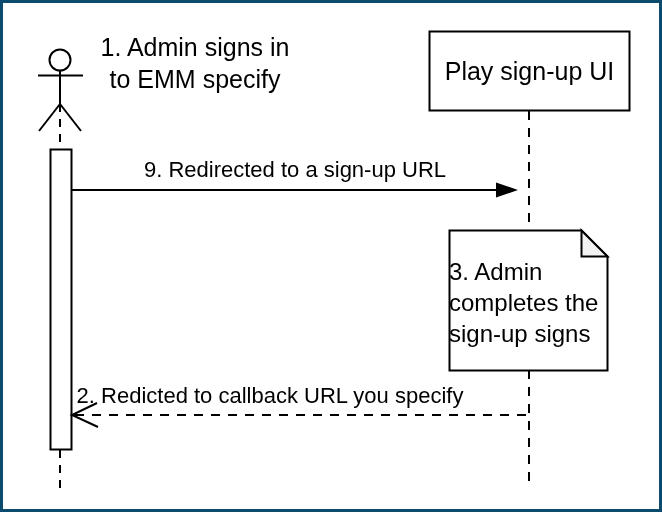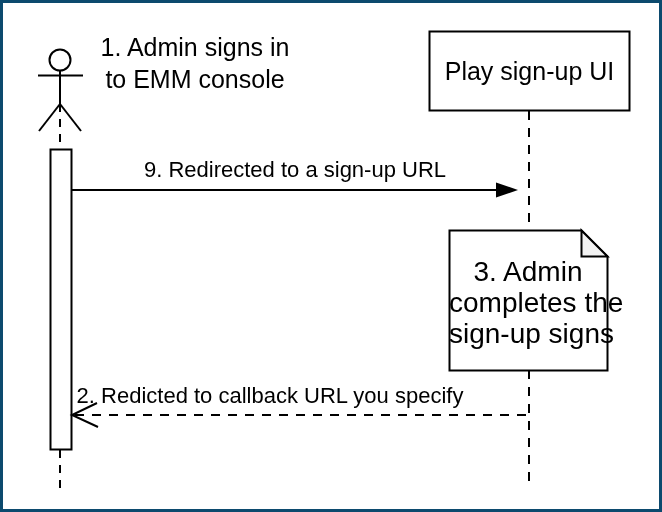--- a/index.html
+++ b/index.html
@@ -53,22 +53,22 @@
     top: 154px;
     width: 400px;
     text-align: center;
     font-size: 22px;
     line-height: 26px;
   }
   .note-label {
     left: 446px;
     top: 253px;
     width: 158px;
-    text-align: center;
-    font-size: 28px;
+    text-align: left;
+    font-size: 24px;
     line-height: 31px;
   }
   .message-4-label {
     left: 67px;
     top: 380px;
     width: 400px;
     text-align: center;
     font-size: 22px;
     line-height: 26px;
   }
@@ -111,21 +111,21 @@
     </g>
 
     <g fill="none" stroke="#000000" stroke-width="2">
       <line x1="72" y1="412" x2="526" y2="412" stroke-dasharray="9 8"></line>
       <polyline points="94,400 69,412 95,424"></polyline>
     </g>
   </svg>
 
   <div class="label actor-label">
     <div>1. Admin signs in</div>
-    <div>to EMM console</div>
+    <div>to EMM specify</div>
   </div>
 
   <div class="label participant-label">Play sign-up UI</div>
 
   <div class="label message-2-label">9. Redirected to a sign-up URL</div>
 
   <div class="label note-label">
     <div>3. Admin</div>
     <div>completes the</div>
     <div>sign-up signs</div>

